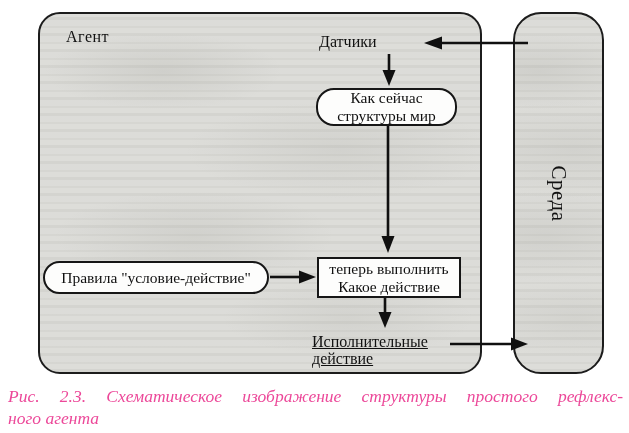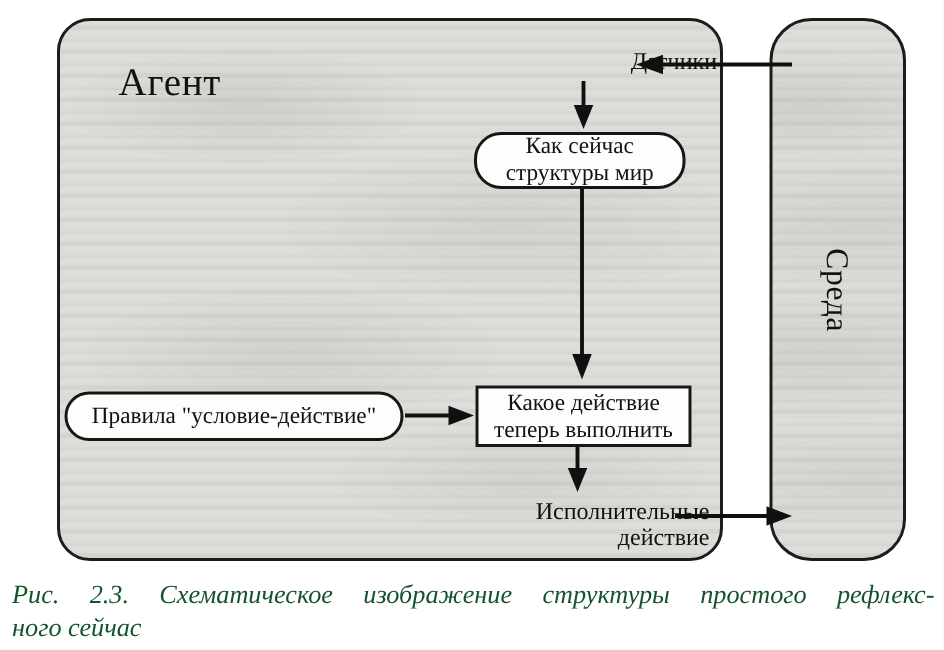--- a/index.html
+++ b/index.html
@@ -29,38 +29,38 @@
         rgba(120,120,112,0.05) 8px, rgba(120,120,112,0.05) 10px,
         rgba(255,255,255,0.04) 10px, rgba(255,255,255,0.04) 16px),
       #dbdbd7;
     z-index: 1;
   }
   .agent-box { left: 38px; top: 12px; width: 444px; height: 362px; border-radius: 22px; }
   .env-box   { left: 513px; top: 12px; width: 91px; height: 362px; border-radius: 28px;
                display: flex; align-items: center; justify-content: center; }
 
   .agent-label {
-    position: absolute; left: 26px; top: 26px;
-    font-size: 26px; letter-spacing: 0.5px; margin-left: 13px;
+    position: absolute; left: 26px; top: 14px;
+    font-size: 16px; letter-spacing: 0.5px;
   }
   .env-label {
     font-size: 21px; letter-spacing: 0.5px;
     transform: rotate(90deg); white-space: nowrap;
   }
 
   .arrows { position: absolute; left: 0; top: 0; z-index: 2; pointer-events: none; }
   .arrows line { stroke: #101010; stroke-width: 2.6; }
   .arrows polygon { fill: #101010; }
 
   .lbl {
     position: absolute; z-index: 3;
-    text-align: right; font-size: 16px; line-height: 17px; margin-left: 19px;
+    text-align: left; font-size: 16px; line-height: 17px;
   }
   .sensors { left: 319px; top: 33px; width: 140px; }
-  .actuators { left: 312px; top: 333px; width: 142px; }
+  .actuators { left: 312px; top: 333px; width: 142px; text-decoration: underline; }
   .actuators span { display: block; }
 
   .node {
     position: absolute; z-index: 3;
     background: #fdfdfc;
     border: 2px solid #161616;
     box-sizing: border-box;
     display: flex; flex-direction: column; align-items: center; justify-content: center;
     font-size: 15.5px; line-height: 18px; text-align: center;
   }
@@ -74,21 +74,21 @@
     border: 2px solid #161616;
     box-sizing: border-box;
     border-radius: 17px;
     display: flex; align-items: center; justify-content: center;
     font-size: 15.5px;
   }
 
   .caption {
     position: absolute; left: 8px; top: 385px; width: 615px; z-index: 3;
     font-style: italic; font-size: 17.5px; line-height: 22px;
-    color: #14532d;
+    color: #ec4899;
   }
   .cap-line1 { text-align: justify; text-align-last: justify; }
   .cap-line2 { text-align: left; }
 </style>
 </head>
 <body>
 
 <div class="page">
   <div class="diagram">
 
@@ -128,32 +128,32 @@
     </svg>
 
     <div class="lbl sensors">Датчики</div>
 
     <div class="node box1">
       <span>Как сейчас</span>
       <span>структуры мир</span>
     </div>
 
     <div class="node box2">
+      <span>теперь выполнить</span>
       <span>Какое действие</span>
-      <span>теперь выполнить</span>
     </div>
 
     <div class="pill">
       <span>Правила "условие-действие"</span>
     </div>
 
     <div class="lbl actuators">
       <span>Исполнительные</span>
       <span>действие</span>
     </div>
 
   </div>
 
   <div class="caption">
     <div class="cap-line1">Рис. 2.3. Схематическое изображение структуры простого рефлекс-</div>
-    <div class="cap-line2">ного сейчас</div>
+    <div class="cap-line2">ного агента</div>
   </div>
 </div>
 
 </body></html>

